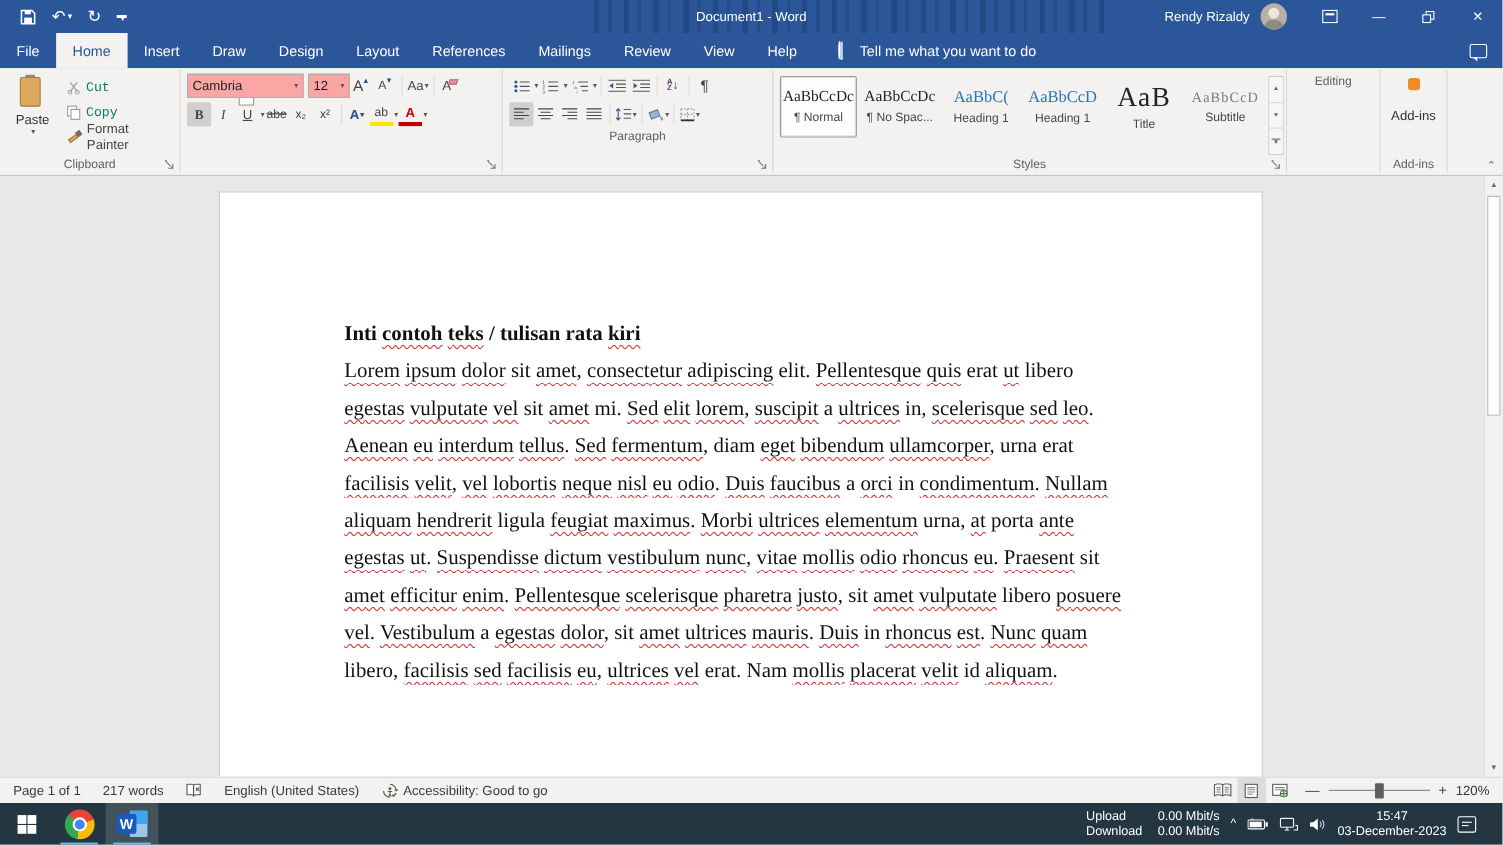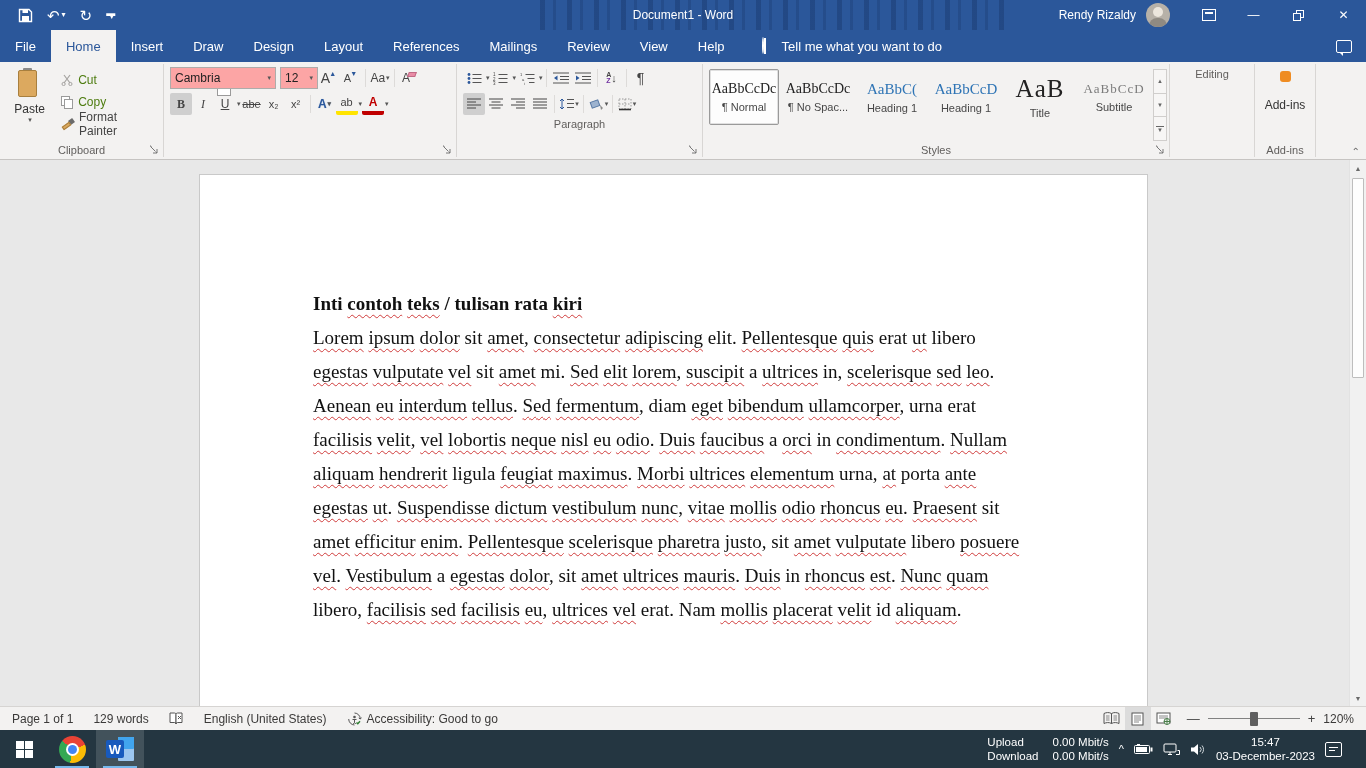--- a/index.html
+++ b/index.html
@@ -53,21 +53,21 @@
   
   .g-clip { width:163px; }
   .paste-btn { width:56px; display:flex; flex-direction:column; align-items:center; padding-top:4px;}
   .clipboard-ic { position:relative; width:24px; height:30px;}
   .clipboard-ic .board { position:absolute; left:0; top:1px; width:19px; height:27px; background:#dca95f; border:1px solid #a87f3e; border-radius:2px;}
   .clipboard-ic .clip { position:absolute; left:5px; top:-1px; width:9px; height:5px; background:#8a8a8a; border-radius:1px;}
   .clipboard-ic .page { position:absolute; right:0; top:8px; width:14px; height:19px; background:#fff; border:1px solid #9a9a9a;}
   .paste-label { font-size:12px; margin-top:3px; color:#333;}
   .clip-right { display:flex; flex-direction:column; justify-content:flex-start; gap:2px; padding-top:5px;}
   .small-cmd { display:flex; align-items:center; gap:5px; font-size:12px; height:20px; padding:0 4px;}
-  .small-cmd.disabled { color:#4d7c0f; }
+  .small-cmd.disabled { color:#0f766e;font-family:Liberation Mono, monospace; }
   .copy-ic { position:relative; width:12px; height:13px;}
   .copy-ic i { position:absolute; width:9px; height:10px; border:1px solid #9a9a9a; background:#fff; display:block;}
   .copy-ic i.b { left:3px; top:3px;}
   .fp-ic { position:relative; width:13px; height:13px;}
   .fp-ic .handle { position:absolute; left:1px; top:6px; width:9px; height:4px; background:#dca95f; transform:rotate(-35deg); border:1px solid #a87f3e;}
   .fp-ic .tip { position:absolute; right:0; top:1px; width:5px; height:5px; background:#6b6b6b; transform:rotate(-35deg);}
 
   
   .g-font { width:292px; }
   .font-col { display:flex; flex-direction:column; gap:4px; padding:2px 4px 0; width:100%;}
@@ -555,21 +555,21 @@
         <span>▼</span>
       </span>
   </div>
 </div>
 
 <div class="statusbar">
   <span class="sb-item">
       <span>Page 1 of 1</span>
     </span>
   <span class="sb-item">
-      <span>129 words</span>
+      <span>217 words</span>
     </span>
   <span class="sb-item">
     <svg width="15" height="13" viewBox="0 0 15 13">
         <path d="M1 1 h4.5 a1.5 1.5 0 0 1 1.5 1.5 V12 a1.5 1.5 0 0 0 -1.5 -1.5 H1 z" fill="#fff" stroke="#555"></path>
         <path d="M13 1 H8.5 A1.5 1.5 0 0 0 7 2.5 V12 a1.5 1.5 0 0 1 1.5 -1.5 H13 z" fill="#fff" stroke="#555"></path>
         <path d="M9 4 l3 3 M12 4 l-3 3" stroke="#555"></path>
       </svg>
   </span>
   <span class="sb-item">
       <span>English (United States)</span>

